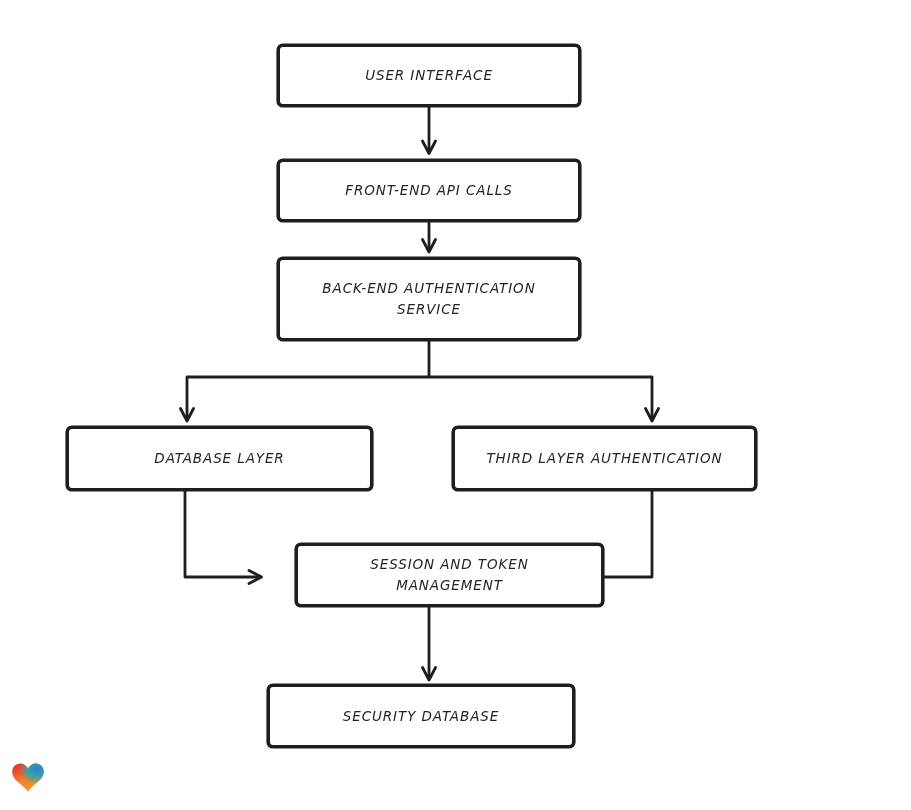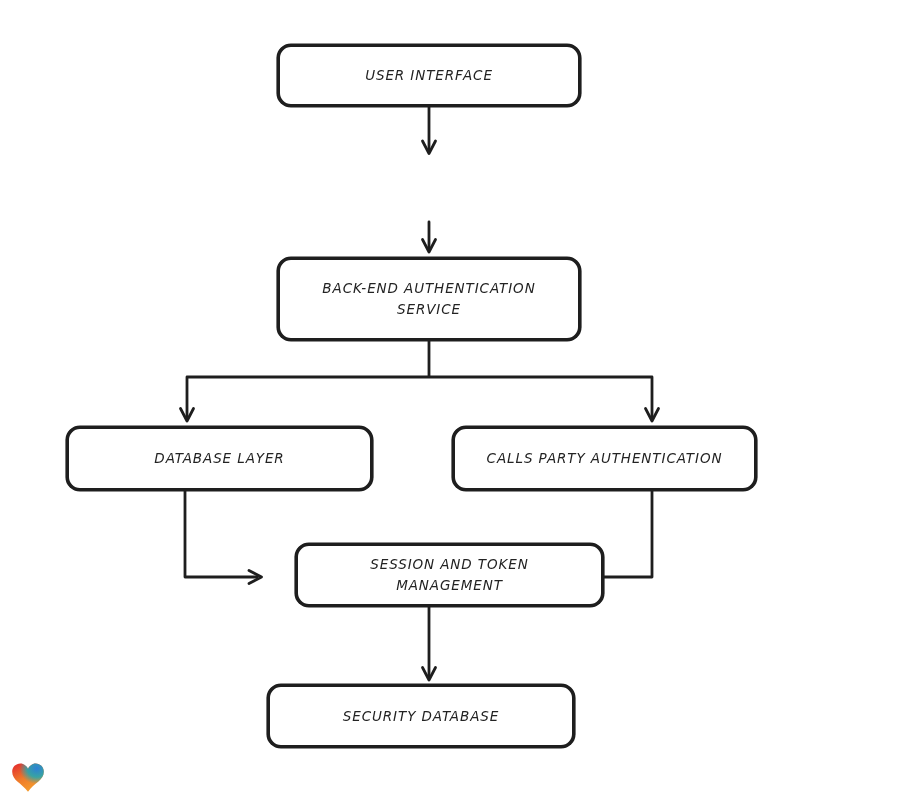--- a/index.html
+++ b/index.html
@@ -19,21 +19,21 @@
     position: absolute;
     left: 0;
     top: 0;
     pointer-events: none;
   }
   .node {
     position: absolute;
     box-sizing: border-box;
     background: #ffffff;
     border: 3px solid #1e1e1e;
-    border-radius: 14px;
+    border-radius: 6px;
     display: flex;
     align-items: center;
     justify-content: center;
     box-shadow: 0 0 0 0.6px #1e1e1e;
   }
   .node-label {
     font-family: "DejaVu Sans", sans-serif;
     font-style: italic;
     font-size: 13.5px;
     letter-spacing: 0.9px;
@@ -87,32 +87,35 @@
     <g>
       <path d="M429,607 L429,676"></path>
       <polyline points="422.5,667.5 429,680 435.5,667.5"></polyline>
     </g>
   </svg>
 
   <div class="node" style="left:277px; top:44px;  width:304px; height:63px;">
     <span class="node-label">USER INTERFACE</span>
   </div>
 
+  <div class="node" style="left:277px; top:159px; width:304px; height:63px;">
+    <span class="node-label">FRONT-END API CALLS</span>
+  </div>
 
   <div class="node" style="left:66px;  top:426px; width:307px; height:65px;">
     <span class="node-label">DATABASE LAYER</span>
   </div>
 
   <div class="node" style="left:277px; top:257px; width:304px; height:84px;">
     <span class="node-label">BACK-END AUTHENTICATION
 SERVICE</span>
   </div>
 
   <div class="node" style="left:452px; top:426px; width:305px; height:65px;">
-    <span class="node-label">CALLS PARTY AUTHENTICATION</span>
+    <span class="node-label">THIRD LAYER AUTHENTICATION</span>
   </div>
 
   <div class="node" style="left:266px; top:543px; width:309px; height:64px;margin-left:29px;">
     <span class="node-label">SESSION AND TOKEN
 MANAGEMENT</span>
   </div>
 
   <div class="node" style="left:267px; top:684px; width:308px; height:64px;">
     <span class="node-label">SECURITY DATABASE</span>
   </div>

